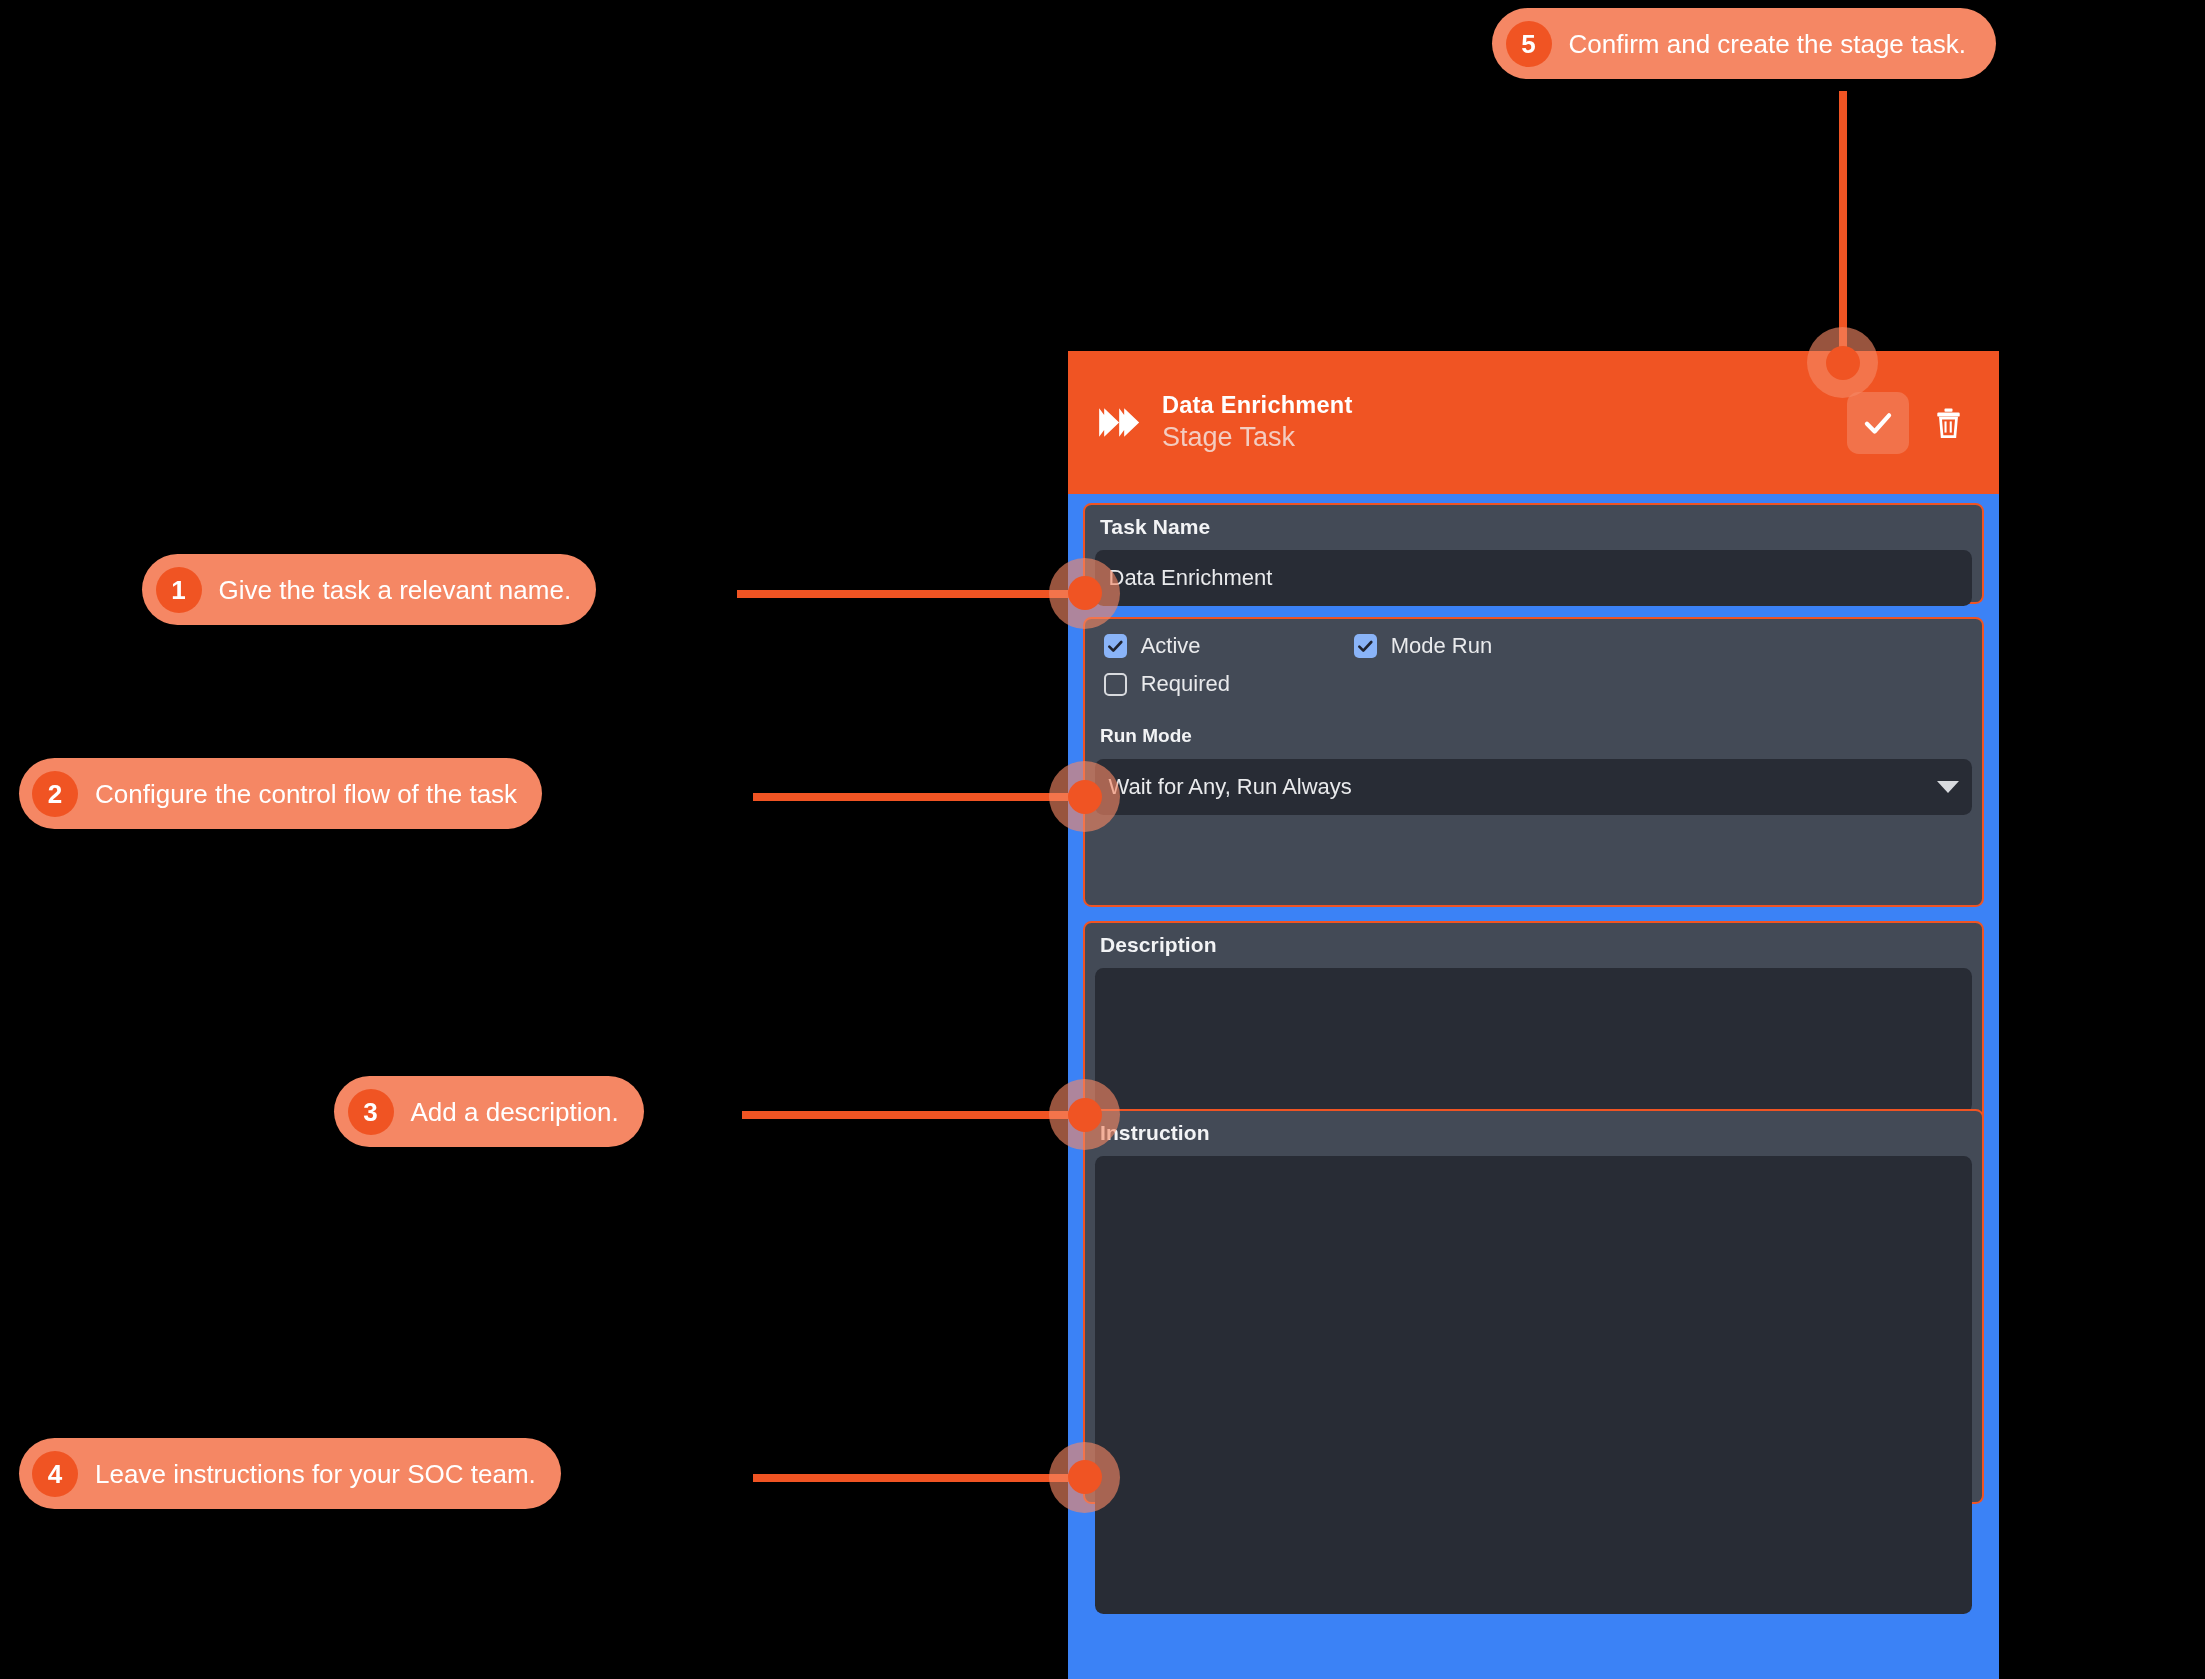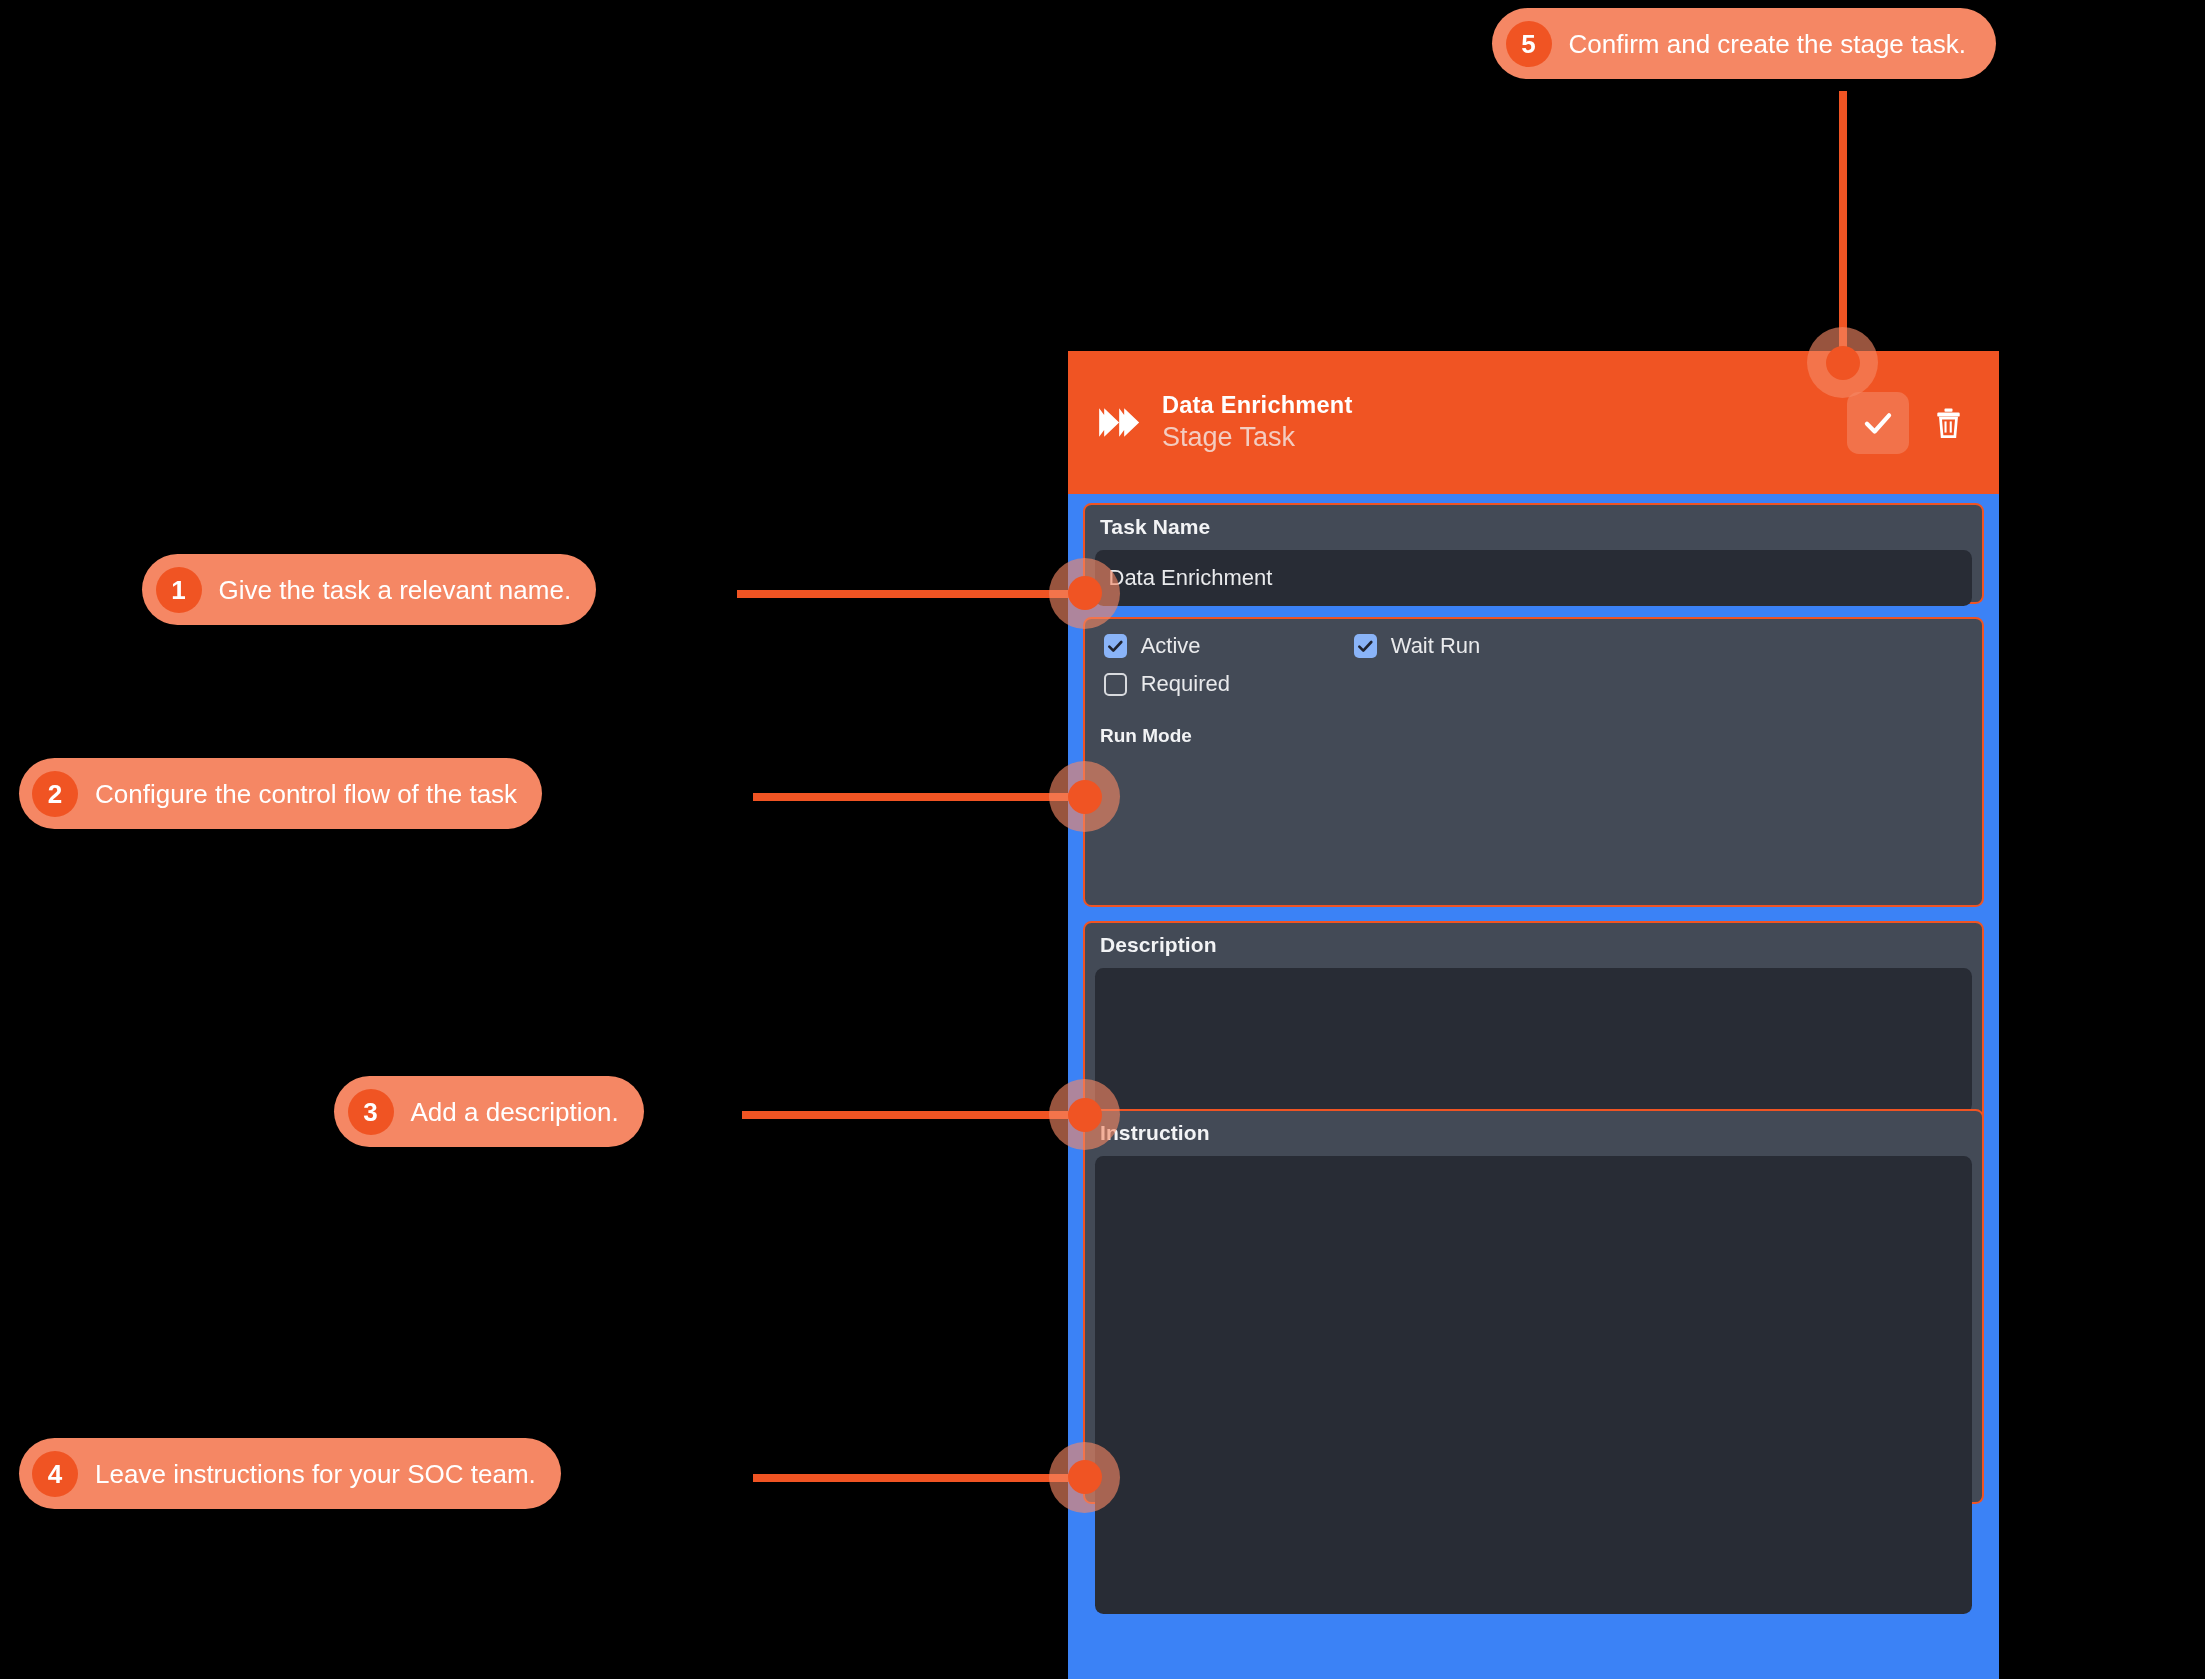--- a/index.html
+++ b/index.html
@@ -344,30 +344,34 @@
             </svg>
           </span>
           <span class="check-label">Active</span>
         </label>
         <label class="check-item">
           <span class="cbox on">
             <svg viewBox="0 0 28 28" width="18.6" height="18.6" aria-hidden="true">
               <path d="M5 14.5 L11 20.5 L23 7.5" fill="none" stroke="#202431" stroke-width="4" stroke-linecap="round" stroke-linejoin="round"></path>
             </svg>
           </span>
-          <span class="check-label">Wait Run</span>
+          <span class="check-label">Mode Run</span>
         </label>
       </div>
       <div class="check-row">
         <label class="check-item col1">
           <span class="cbox off"></span>
           <span class="check-label">Required</span>
         </label>
       </div>
       <div class="runmode-label">Run Mode</div>
+      <div class="select-box">
+        <span class="select-value">Wait for Any, Run Always</span>
+        <span class="caret"></span>
+      </div>
     </div>
 
     <div class="sec" id="sec-description">
       <div class="sec-label">Description</div>
       <textarea class="text-area" id="desc-textarea" style=""></textarea>
     </div>
 
     <div class="sec" id="sec-instruction">
       <div class="sec-label">Instruction</div>
       <textarea class="text-area" id="instr-textarea" style=""></textarea>

